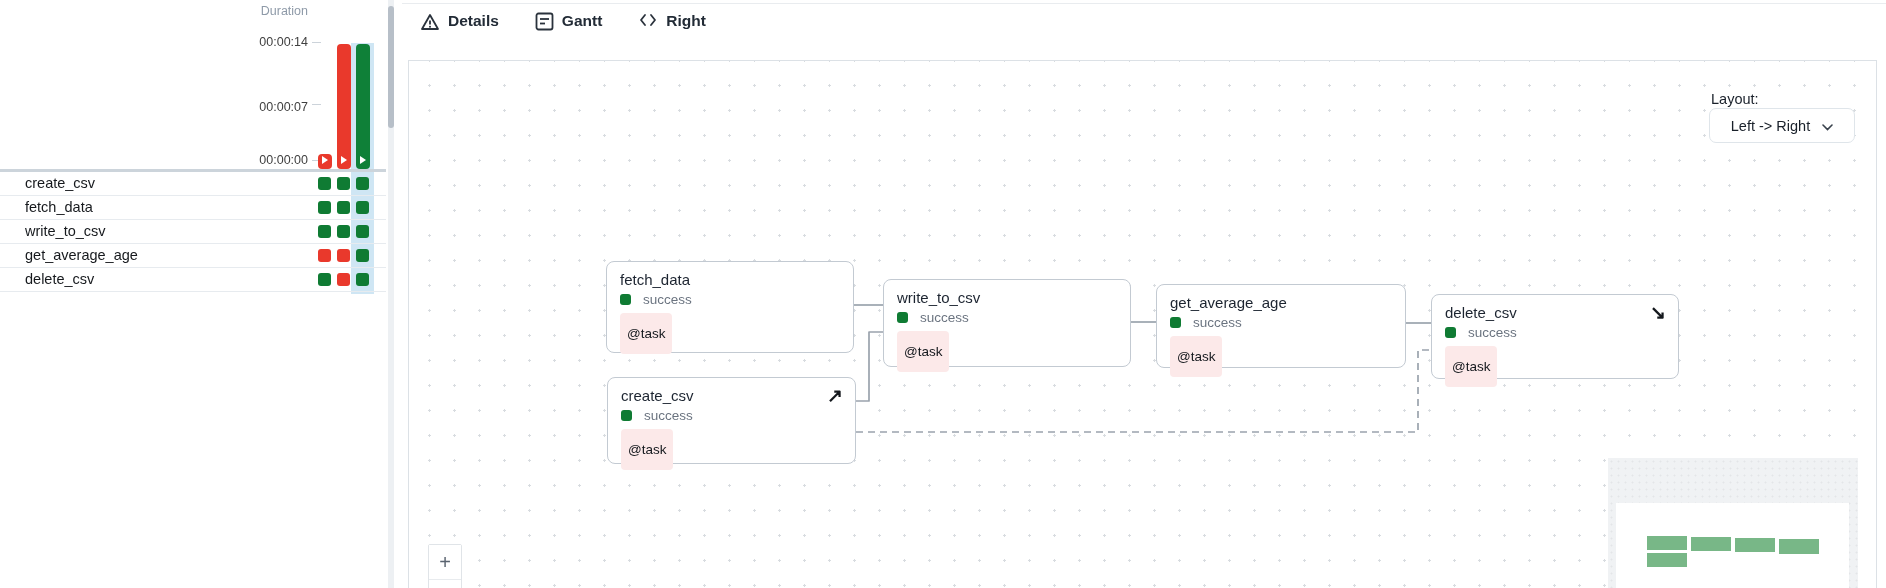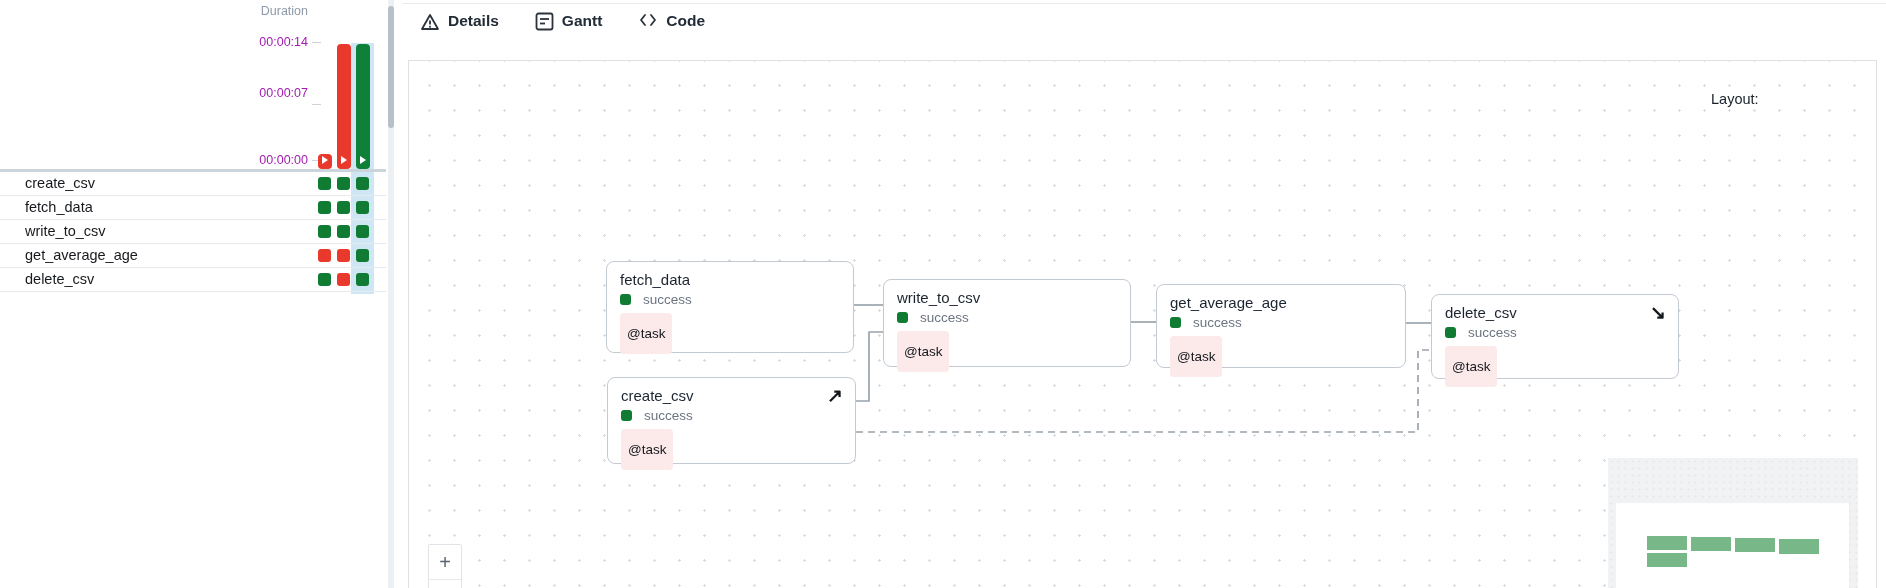--- a/index.html
+++ b/index.html
@@ -4,21 +4,21 @@
 <style>
   * { box-sizing: border-box; margin: 0; padding: 0; }
   html,body { width:1886px; height:588px; overflow:hidden; background:#fff;
     font-family:"Liberation Sans", sans-serif; }
   .app { position:relative; width:1620px; height:588px; background:#fff; }
 
   
   .sidebar { position:absolute; left:0; top:0; width:386px; height:588px; background:#fff; }
   .duration-title { position:absolute; left:210px; top:4px; width:98px; text-align:right;
     font-size:12.5px; color:#8e9aa8; }
-  .ylabel { position:absolute; left:200px; width:108px; text-align:right; font-size:12.5px; color:#a21caf; }
+  .ylabel { position:absolute; left:200px; width:108px; text-align:right; font-size:12.5px; color:#404040; }
   .ytick { position:absolute; left:312px; width:9px; height:1px; background:#ccd3da; }
   .run-highlight { position:absolute; left:351px; top:43px; width:23px; height:251px; background:#cfe6f4; }
   .runbar { position:absolute; width:14px; bottom:419px;  border-radius:4px; }
   .bar-failed { background:#e9392c; }
   .bar-success { background:#0f8038; }
   .play-tri { position:absolute; bottom:5px; left:4px; width:0; height:0;
     border-left:6px solid #fff; border-top:4px solid transparent; border-bottom:4px solid transparent; }
   .chart-baseline { position:absolute; left:0; top:169px; width:386px; height:3px; background:#ccd4db; }
   .taskrows { position:absolute; left:0; top:172px; width:386px; }
   .taskrow { position:relative; height:24px; border-bottom:1px solid #e7ebef; }
@@ -78,21 +78,21 @@
 </style>
 </head>
 <body>
 
 <div class="app">
 
   <div class="sidebar">
     <div class="duration-title">Duration</div>
 
     <div class="ylabel" style="top:35px;">00:00:14</div>
-    <div class="ylabel" style="top:86px;">00:00:07</div>
+    <div class="ylabel" style="top:100px;">00:00:07</div>
     <div class="ylabel" style="top:153px;">00:00:00</div>
     <div class="ytick" style="top:42px;"></div>
     <div class="ytick" style="top:104px;"></div>
     <div class="ytick" style="top:160px;"></div>
 
     <div class="run-highlight"></div>
 
     <div class="runbar bar-failed" style="left: 318px; height: 15px;">
         <span class="play-tri"></span>
       </div>
@@ -164,35 +164,43 @@
       </span>
       <span>Gantt</span>
     </div>
     <div class="tab">
       <span>
         <svg width="20" height="16" viewBox="0 0 20 16">
             <path d="M7 3 L3 8 L7 13" fill="none" stroke="#2a323c" stroke-width="1.8" stroke-linecap="round" stroke-linejoin="round"></path>
             <path d="M13 3 L17 8 L13 13" fill="none" stroke="#2a323c" stroke-width="1.8" stroke-linecap="round" stroke-linejoin="round"></path>
           </svg>
       </span>
-      <span>Code</span>
+      <span>Right</span>
     </div>
   </div>
 
   <div class="graph">
 
     <svg class="edges">
       <path d="M445 244 H474" fill="none" stroke="#9aa3ad" stroke-width="1.7"></path>
       <path d="M447 340 H460 V271 H474" fill="none" stroke="#9aa3ad" stroke-width="1.7" stroke-linejoin="round"></path>
       <path d="M722 261 H747" fill="none" stroke="#9aa3ad" stroke-width="1.7"></path>
       <path d="M997 262 H1022" fill="none" stroke="#9aa3ad" stroke-width="1.7"></path>
       <path d="M447 371 H1009 V289 H1022" fill="none" stroke="#9aa3ad" stroke-width="1.7" stroke-dasharray="7 5" stroke-linejoin="round"></path>
     </svg>
 
     <div class="layout-label">Layout:</div>
+    <div class="layout-select">
+      <span>Left -&gt; Right</span>
+      <span>
+        <svg width="11" height="7" viewBox="0 0 11 7">
+            <path d="M1 1 L5.5 5.5 L10 1" fill="none" stroke="#39424c" stroke-width="1.6" stroke-linecap="round"></path>
+          </svg>
+      </span>
+    </div>
 
     <div class="node n-fetch">
       <div class="node-title">fetch_data</div>
       <div class="node-status">
           <span class="status-dot"></span>
           <span class="status-text">success</span>
         </div>
       <span class="node-badge">@task</span>
     </div>
 

